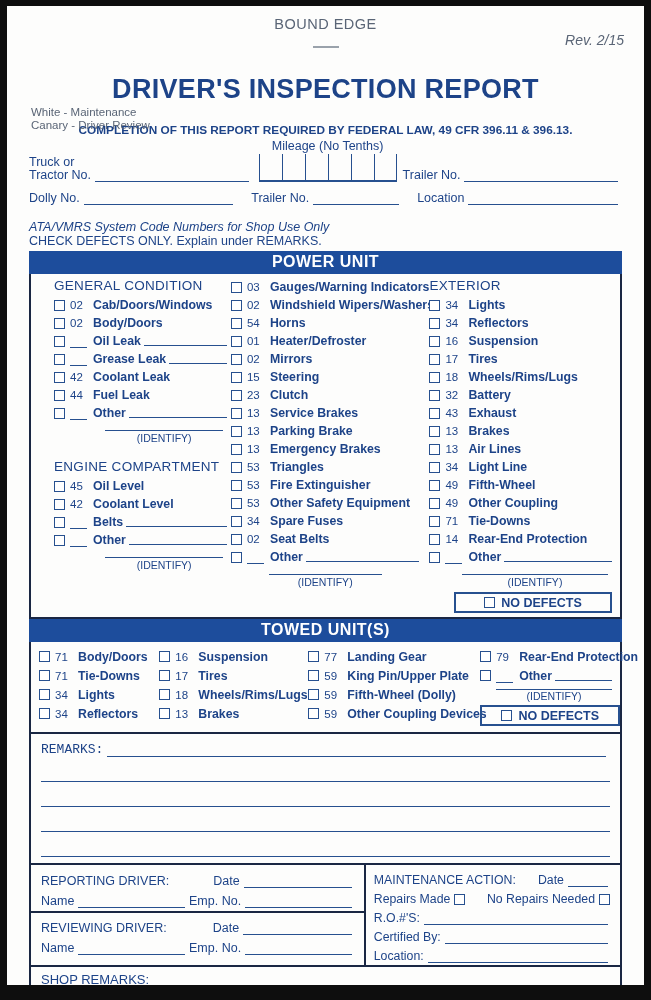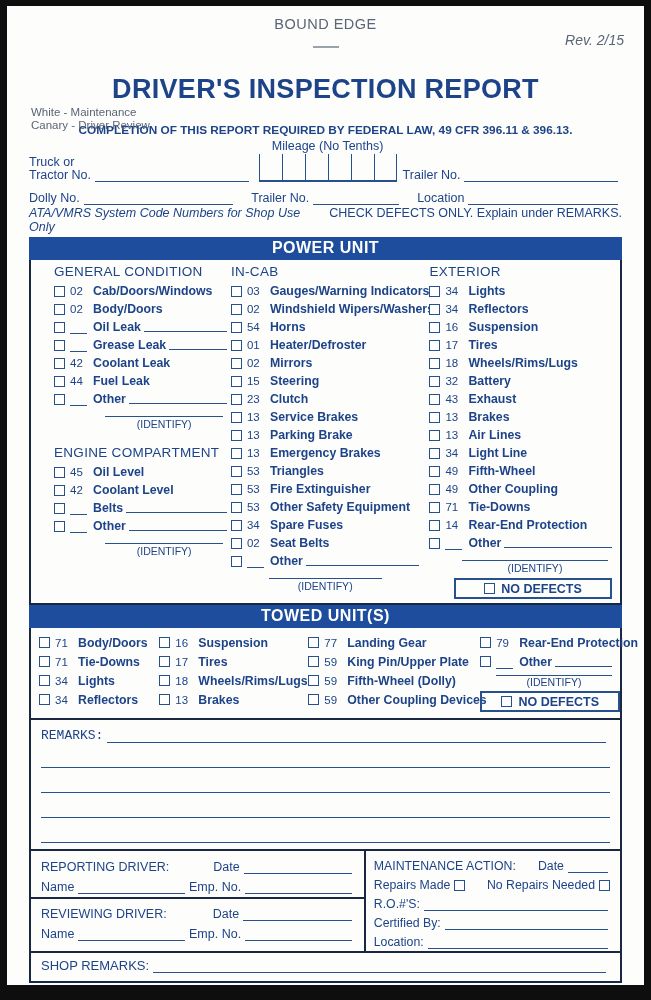--- a/index.html
+++ b/index.html
@@ -23,21 +23,21 @@
   
   .veh-row1{display:flex;align-items:flex-end;margin-top:2px;color:var(--navy);font-size:12.5px;}
   .truck-lbl{line-height:13px;white-space:nowrap;}
   .uline{flex:1;border-bottom:1.6px solid var(--line);height:13px;margin:0 4px;}
   .mileage{display:flex;flex-direction:column;align-items:center;margin:0 6px;}
   .mileage-lbl{font-size:12.5px;margin-bottom:1px;}
   .comb{display:flex;border-bottom:2px solid var(--line);}
   .comb .cell{width:23px;height:26px;border-left:1.6px solid var(--line);}
   .comb .cell:last-child{border-right:1.6px solid var(--line);}
   .veh-row2{display:flex;align-items:flex-end;margin-top:9px;color:var(--navy);font-size:12.5px;}
-  .veh-row3{display:flex;justify-content:center;margin-top:1px;font-size:12.5px;}
+  .veh-row3{display:flex;justify-content:center;margin-top:15px;font-size:12.5px;flex-direction:column;}
   .ata{color:var(--navy);font-style:italic;}
   .check-note{color:var(--navy);font-weight:500;}
   .lblw{white-space:nowrap;}
   
   .banner{background:var(--banner);color:#fff;font-weight:bold;font-size:16px;text-align:center;padding:2px 0 3px 0;letter-spacing:.5px;}
   .box{border:2.5px solid var(--border-dark);border-top:none;background:#fdfdfc;}
   .pu-cols{display:flex;padding:4px 8px 4px 23px;}
   .pu-col1{width:31%;display:flex;flex-direction:column;}
   .pu-col2{width:34.5%;display:flex;flex-direction:column;padding-left:4px;}
   .pu-col3{width:34.5%;display:flex;flex-direction:column;padding-left:10px;}
@@ -210,21 +210,20 @@
               <span class="cb"></span>
               <span class="code"></span>
               <span class="lbl">Other</span>
               <span class="fill-line"></span>
             </div>
           </div>
         <div class="identify">(IDENTIFY)</div>
       </div>
 
       <div class="pu-col2">
-        <div class="sec-head">IN-CAB</div>
         <div>
 
             <div class="check-item">
               <span class="cb"></span>
               <span class="code">03</span>
               <span class="lbl">Gauges/Warning Indicators</span>
 
             </div>
 
             <div class="check-item">

